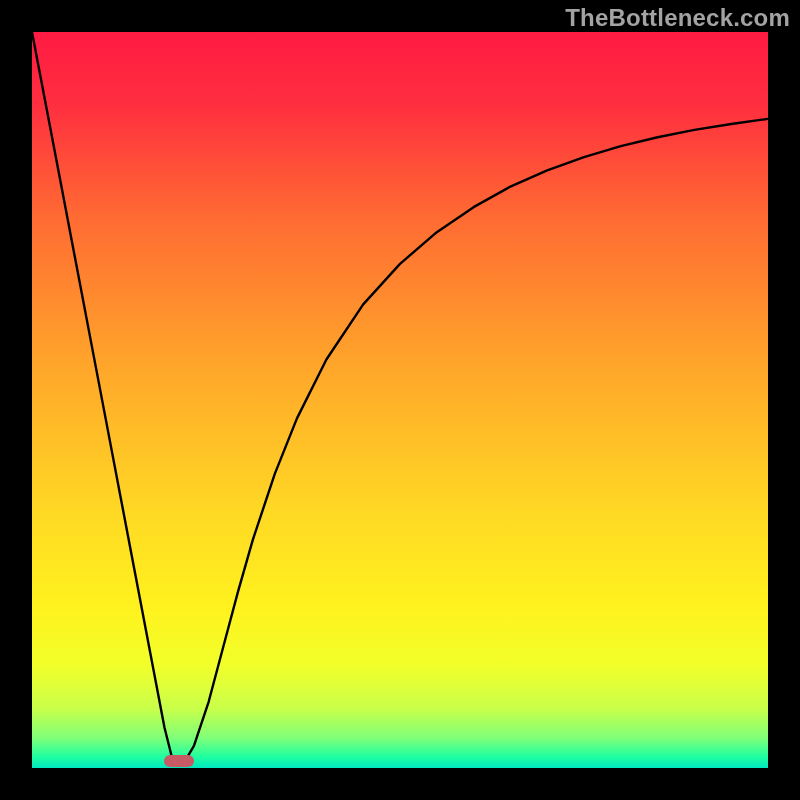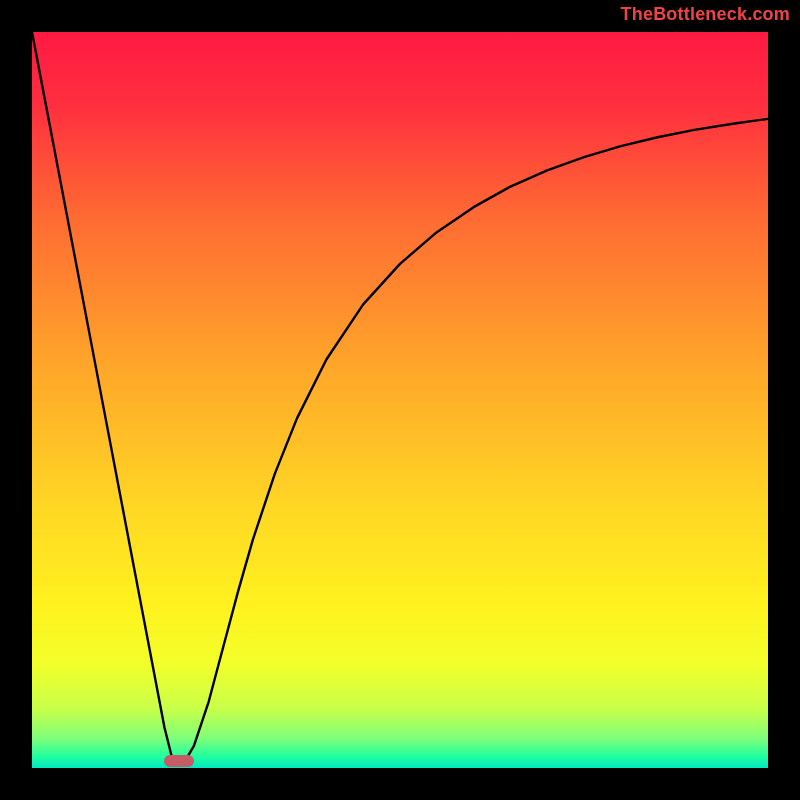--- a/index.html
+++ b/index.html
@@ -40,23 +40,23 @@
     height: 12px;
     border-radius: 6px;
     background: #c65a65;
     transform: translate(-50%, -50%);
   }
   .watermark {
     position: absolute;
     top: 4px;
     right: 10px;
     font-family: Arial, Helvetica, sans-serif;
-    font-size: 18px;
+    font-size: 24px;
     font-weight: 600;
-    color: #ef4444;
+    color: #a3a3a3;
     letter-spacing: 0.2px;
   }
 </style>
 </head>
 <body>
 <div class="frame">
 
   <div class="watermark">TheBottleneck.com</div>
 
   <div class="plot-area">

